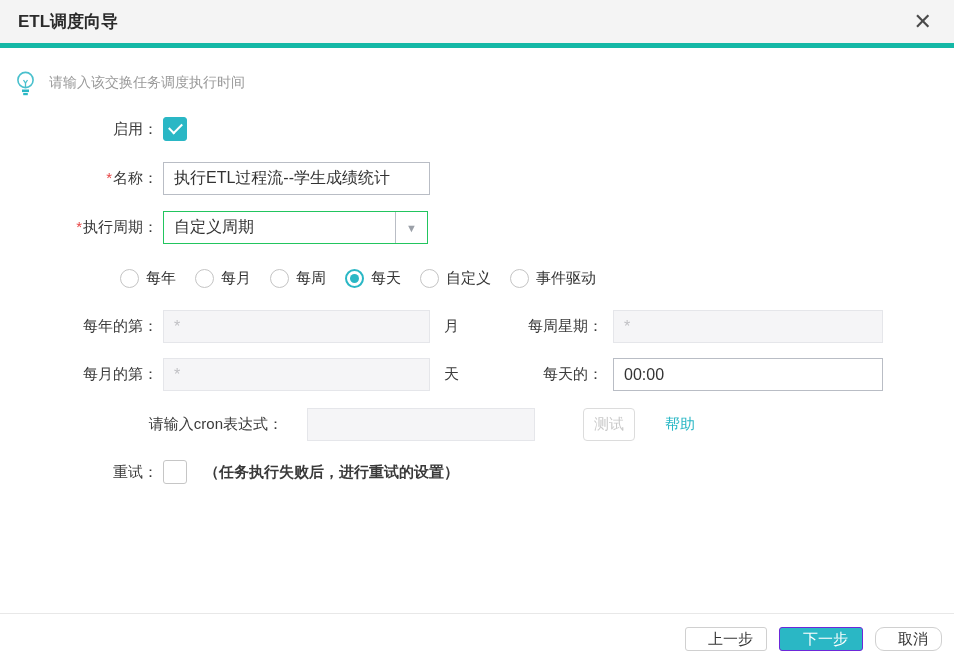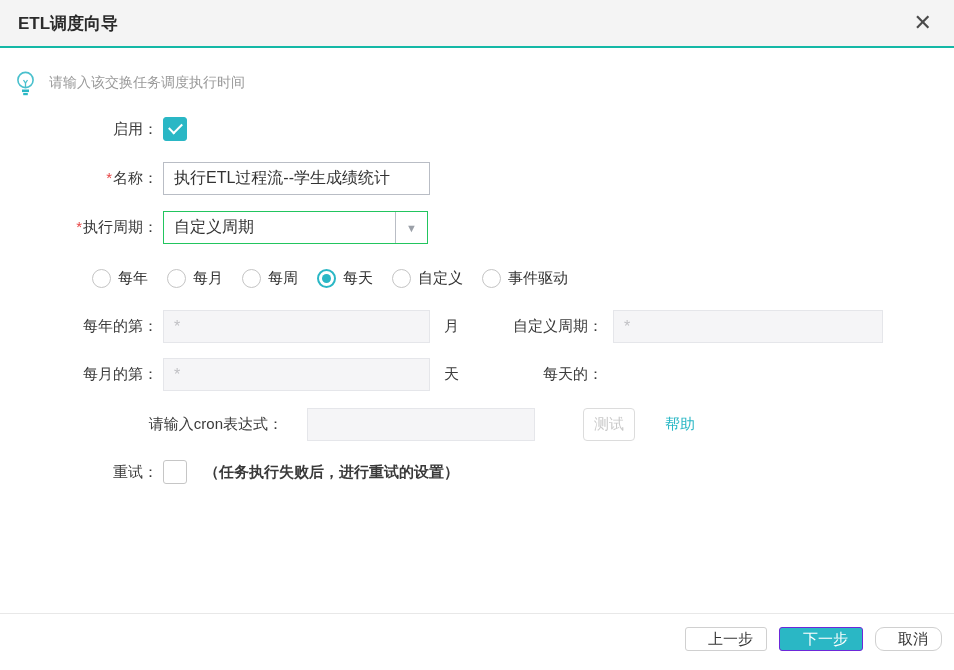--- a/index.html
+++ b/index.html
@@ -5,21 +5,21 @@
   * { margin:0; padding:0; box-sizing:border-box; }
   html,body { width:954px; height:670px; }
   body {
     font-family:"Liberation Sans","DejaVu Sans",sans-serif;
     background:#ffffff; color:#333; overflow:hidden; font-size:15px;
   }
   .dialog { position:relative; width:954px; height:670px; background:#fff; }
 
   
   .header {
-    height:48px; background:#f4f4f4; border-bottom:2px solid #14b8a6;
+    height:48px; background:#f4f4f4; border-bottom:5px solid #14b8a6;
     display:flex; align-items:center; padding:0 18px;
   }
   .title { font-size:17px; font-weight:bold; color:#2b2b2b; }
   .close {
     margin-left:auto; font-size:22px; color:#4a4a4a; cursor:pointer;
     line-height:1; padding:2px 4px;
   }
 
   
   .tip { display:flex; align-items:center; margin:21px 0 0 14px; height:28px; color:#9a9a9a; font-size:14px; }
@@ -71,21 +71,21 @@
     flex:0 0 auto;
   }
   .checkbox.checked { background:#2ab7c5; border-color:#2ab7c5; }
   .checkbox.checked::after {
     content:""; position:absolute; left:5px; top:5px; width:11px; height:6px;
     border-left:2.5px solid #fff; border-bottom:2.5px solid #fff;
     transform:rotate(-45deg);
   }
 
   
-  .r-radio { padding-left:92px; gap:19px; }
+  .r-radio { padding-left:120px; gap:19px; }
   .radio-item { display:flex; align-items:center; cursor:pointer; color:#333; }
   .radio {
     width:19px; height:19px; border:1px solid #c4c4c4; border-radius:50%;
     background:#fff; margin-right:7px; position:relative; flex:0 0 auto;
   }
   .radio.selected { border:2px solid #2ab7c5; }
   .radio.selected::after {
     content:""; position:absolute; left:50%; top:50%; width:9px; height:9px;
     margin:-4.5px 0 0 -4.5px; border-radius:50%; background:#2ab7c5;
   }
@@ -193,31 +193,32 @@
       <span class="radio"></span>
       <span>事件驱动</span>
     </label>
   </div>
 
   <div class="row r-grid1">
     <span class="lbl">每年的第：</span>
     <input class="txt w267" type="text" disabled="" placeholder="*" style="">
     <span class="unit">月</span>
     <div class="rcol">
-      <span class="lbl">自定义周期：</span>
+      <span class="lbl">每周星期：</span>
       <input class="txt" type="text" disabled="" placeholder="*" style="">
     </div>
   </div>
 
   <div class="row r-grid2">
     <span class="lbl">每月的第：</span>
     <input class="txt w267" type="text" disabled="" placeholder="*" style="">
     <span class="unit">天</span>
     <div class="rcol">
       <span class="lbl">每天的：</span>
+      <input class="txt" type="text" value="00:00" style="">
     </div>
   </div>
 
   <div class="row r-cron">
     <span class="lbl lbl-cron">请输入cron表达式：</span>
     <input class="txt txt-cron" type="text" disabled="" value="" style="">
     <button class="btn-test">测试</button>
     <a class="link-help">帮助</a>
   </div>
 

